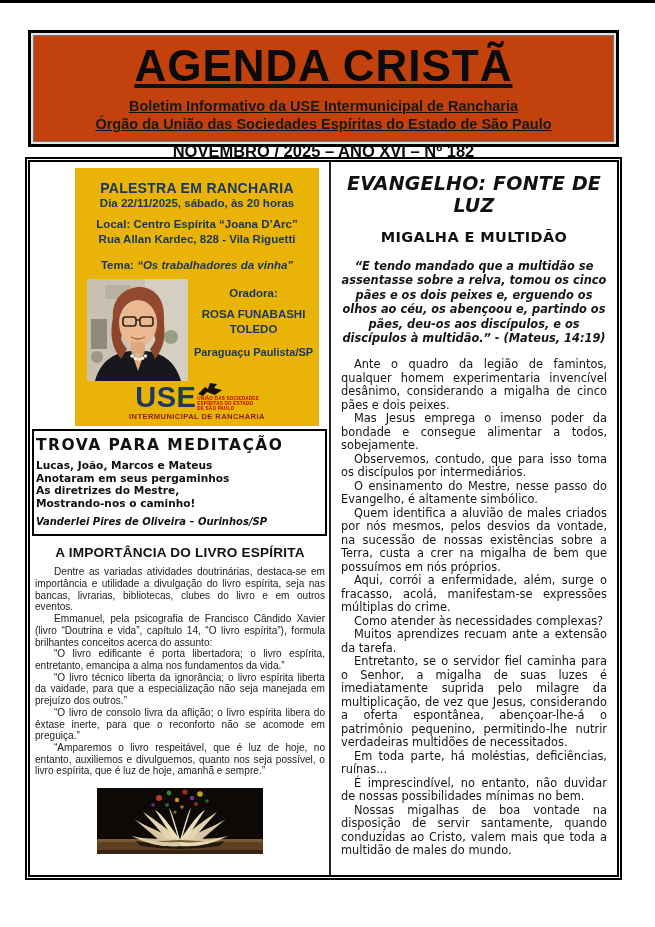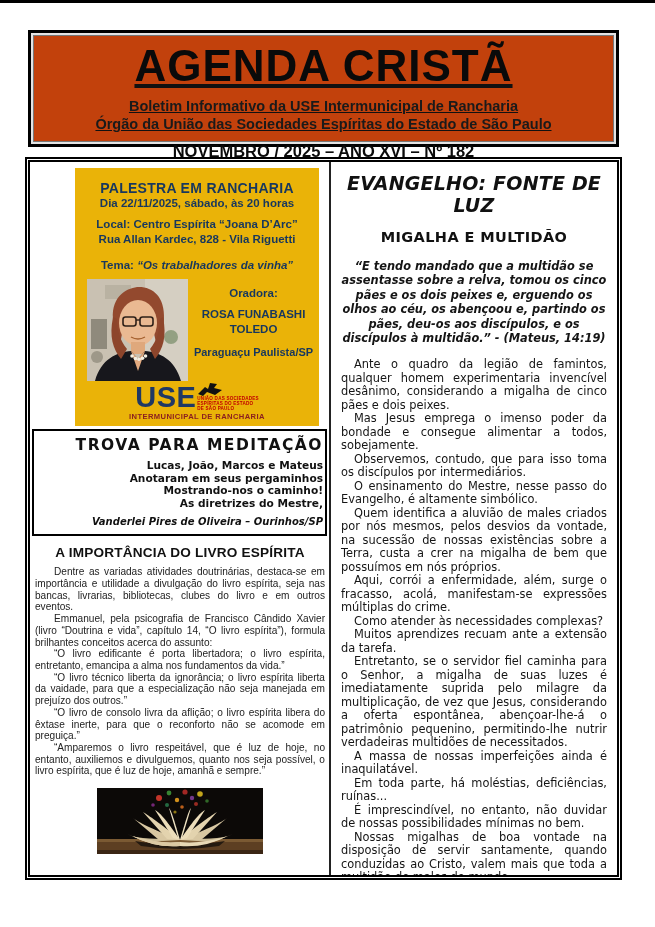--- a/index.html
+++ b/index.html
@@ -52,21 +52,21 @@
   .use-logo{margin-top:2px;display:flex;flex-direction:column;align-items:center;}
   .use-row{display:flex;align-items:center;}
   .use-acronym{font-size:29px;line-height:27px;font-weight:bold;color:#1f3864;letter-spacing:.5px;}
   .use-right{margin-left:1px;text-align:left;}
   .use-state{display:block;}
   .use-lines{font-size:4.6px;line-height:5px;font-weight:bold;color:#c00000;letter-spacing:.2px;}
   .use-local{font-size:7.6px;font-weight:bold;color:#8b2020;letter-spacing:.4px;margin-top:1px;}
 
   
   .trova{
-    margin:3px 2px 0 2px;border:2px solid #000;text-align:right;
+    margin:3px 2px 0 2px;border:2px solid #000;text-align:left;
     padding:5px 2px 7px;font-family:"DejaVu Sans",sans-serif;
   }
   .trova-title{font-size:15.5px;font-weight:bold;letter-spacing:1.5px;}
   .trova-verses{font-size:10.6px;font-weight:bold;line-height:12.6px;margin-top:5px;}
   .trova-author{font-size:10px;font-weight:bold;font-style:italic;margin-top:7px;}
 
   
   .article-left{padding:9px 4px 0 5px;}
   .article-left-title{font-size:13.6px;font-weight:bold;text-align:center;letter-spacing:.2px;}
   .article-left-body{margin-top:6px;}
@@ -172,22 +172,22 @@
         </div>
         <div class="use-local">INTERMUNICIPAL DE RANCHARIA</div>
       </div>
     </div>
 
     <div class="trova">
       <div class="trova-title">TROVA PARA MEDITAÇÃO</div>
       <div class="trova-verses">
         <div>Lucas, João, Marcos e Mateus</div>
         <div>Anotaram em seus pergaminhos</div>
+        <div>As diretrizes do Mestre,</div>
         <div>Mostrando-nos o caminho!</div>
-        <div>As diretrizes do Mestre,</div>
       </div>
       <div class="trova-author">Vanderlei Pires de Oliveira – Ourinhos/SP</div>
     </div>
 
     <div class="article-left">
       <div class="article-left-title">A IMPORTÂNCIA DO LIVRO ESPÍRITA</div>
       <div class="article-left-body">
         <p>Dentre as variadas atividades doutrinárias, destaca-se em importância e utilidade a divulgação do livro espírita, seja nas bancas, livrarias, bibliotecas, clubes do livro e em outros eventos.</p>
         <p>Emmanuel, pela psicografia de Francisco Cândido Xavier (livro “Doutrina e vida”, capítulo 14, “O livro espírita”), formula brilhantes conceitos acerca do assunto:</p>
         <p>“O livro edificante é porta libertadora; o livro espírita, entretanto, emancipa a alma nos fundamentos da vida.”</p>
@@ -248,20 +248,19 @@
     <div class="article-right-body">
       <p>Ante o quadro da legião de famintos, qualquer homem experimentaria invencível desânimo, considerando a migalha de cinco pães e dois peixes.</p>
       <p>Mas Jesus emprega o imenso poder da bondade e consegue alimentar a todos, sobejamente.</p>
       <p>Observemos, contudo, que para isso toma os discípulos por intermediários.</p>
       <p>O ensinamento do Mestre, nesse passo do Evangelho, é altamente simbólico.</p>
       <p>Quem identifica a aluvião de males criados por nós mesmos, pelos desvios da vontade, na sucessão de nossas existências sobre a Terra, custa a crer na migalha de bem que possuímos em nós próprios.</p>
       <p>Aqui, corrói a enfermidade, além, surge o fracasso, acolá, manifestam-se expressões múltiplas do crime.</p>
       <p>Como atender às necessidades complexas?</p>
       <p>Muitos aprendizes recuam ante a extensão da tarefa.</p>
       <p>Entretanto, se o servidor fiel caminha para o Senhor, a migalha de suas luzes é imediatamente suprida pelo milagre da multiplicação, de vez que Jesus, considerando a oferta espontânea, abençoar-lhe-á o patrimônio pequenino, permitindo-lhe nutrir verdadeiras multidões de necessitados.</p>
-      <p>A massa de nossas imperfeições ainda é inaquilatável.</p>
       <p>Em toda parte, há moléstias, deficiências, ruínas...</p>
       <p>É imprescindível, no entanto, não duvidar de nossas possibilidades mínimas no bem.</p>
       <p>Nossas migalhas de boa vontade na disposição de servir santamente, quando conduzidas ao Cristo, valem mais que toda a multidão de males do mundo.</p>
     </div>
 
   </div>
 </div>
 
 </body></html>

